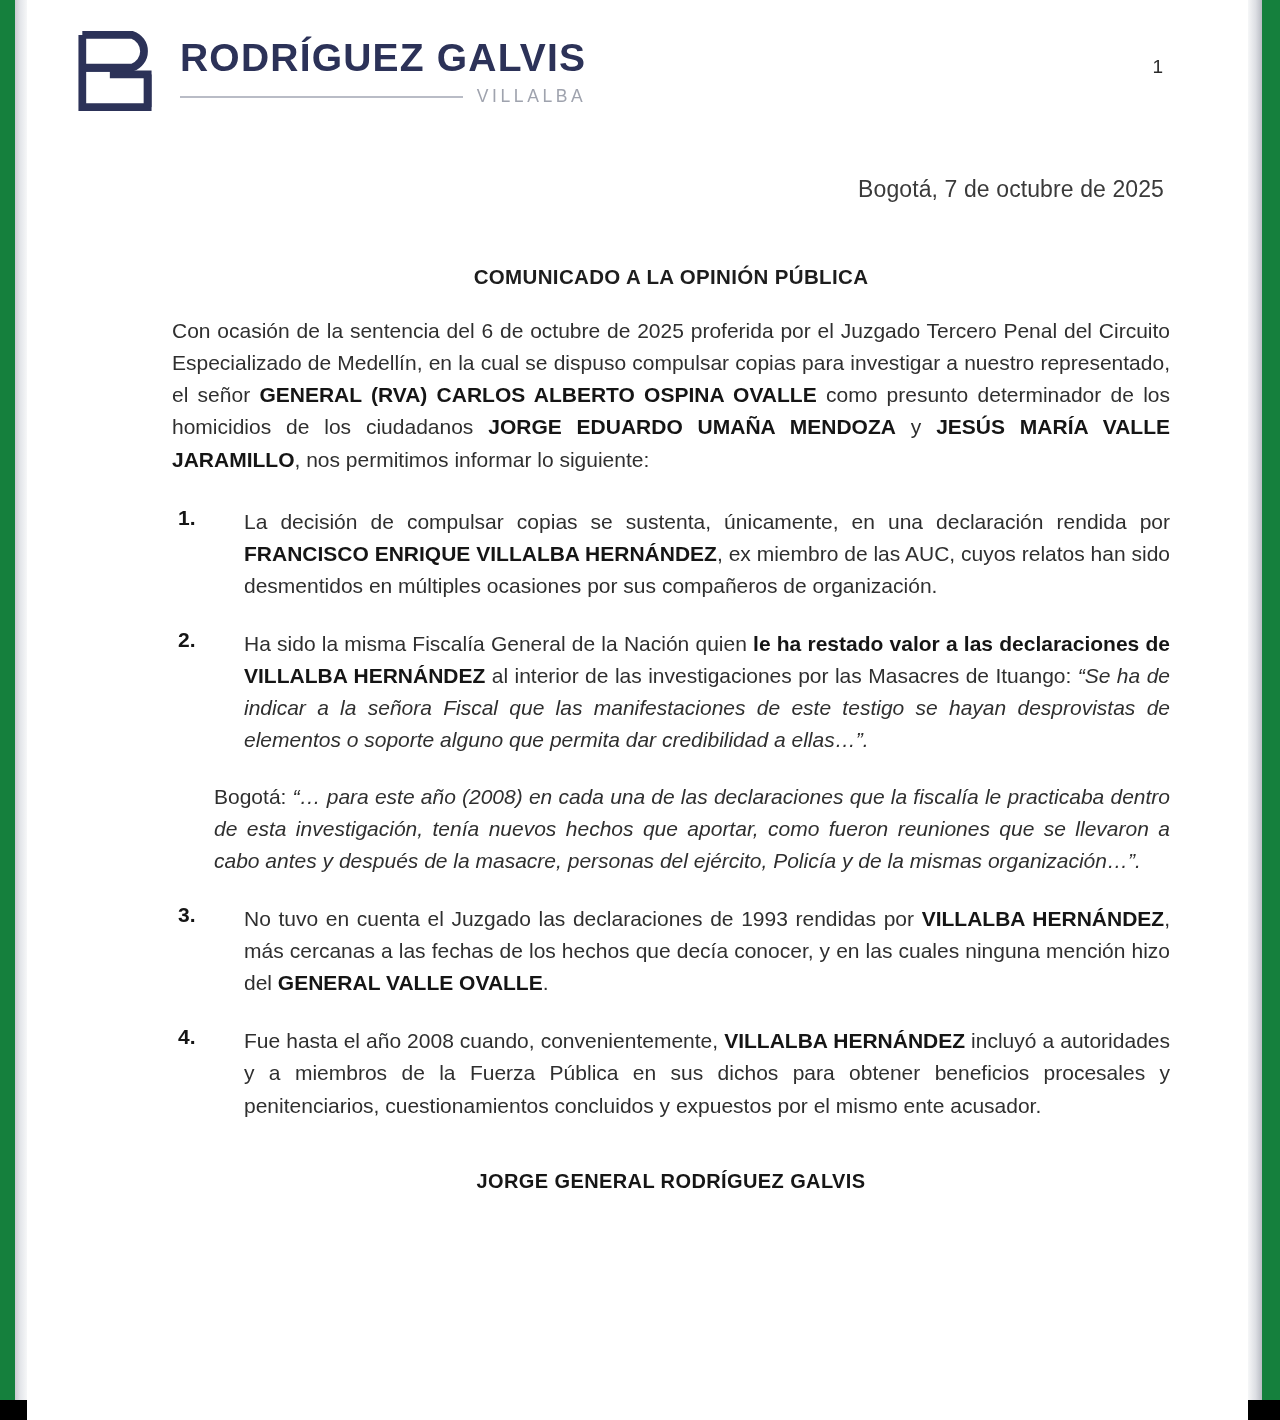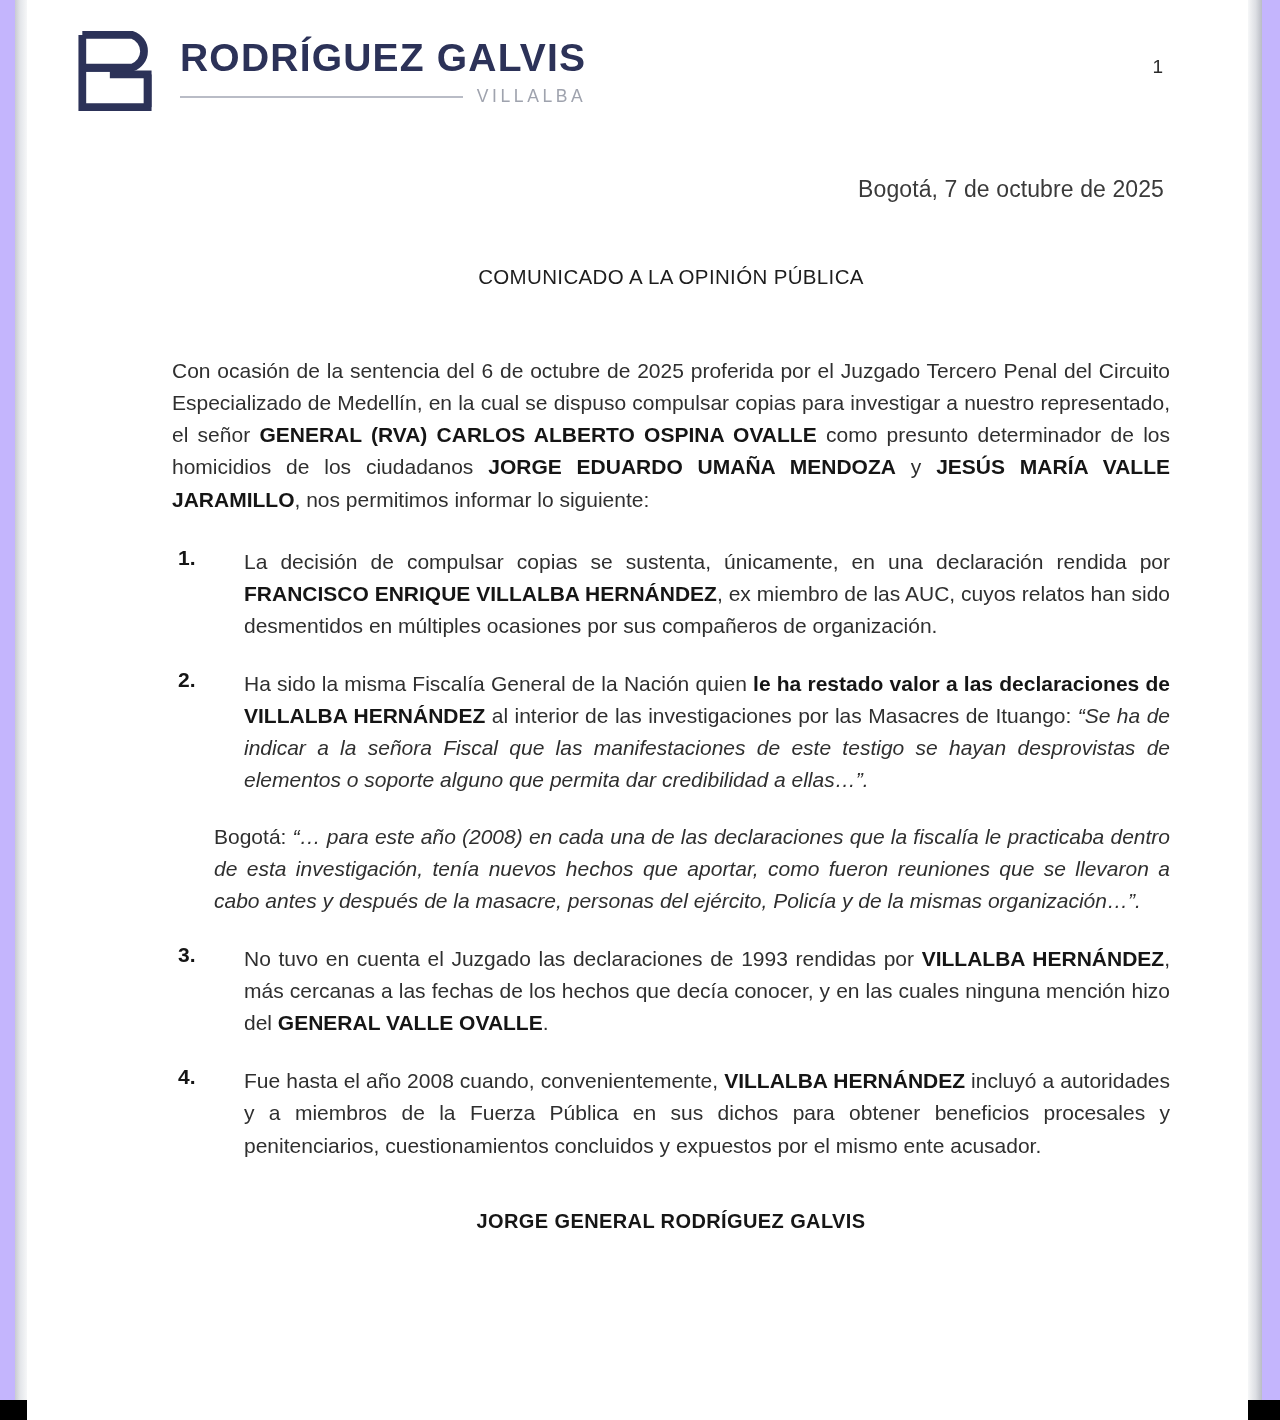--- a/index.html
+++ b/index.html
@@ -13,21 +13,21 @@
     height: 1420px;
     overflow: hidden;
     font-family: "Liberation Sans", sans-serif;
   }
 
   
   .scan-frame {
     position: relative;
     width: 1280px;
     height: 1400px;
-    background: #c4b5fd;
+    background: #15803d;
   }
   .gutter-left {
     position: absolute;
     top: 0; left: 15px;
     width: 12px; height: 100%;
     background: linear-gradient(to right, #c9cbd2 0%, #e4e6ea 45%, #f6f7f8 100%);
   }
   .gutter-right {
     position: absolute;
     top: 0; left: 1248px;
@@ -111,27 +111,27 @@
     text-align: right;
     font-size: 23px;
     color: #3a3a3a;
     margin-top: 56px;
     padding-right: 6px;
     letter-spacing: 0.1px;
   }
   .doc-title {
     text-align: center;
     font-size: 20.5px;
-    font-weight: 400;
+    font-weight: 700;
     letter-spacing: 0.35px;
     color: #1d1d1d;
     margin-top: 62px;
   }
   .intro {
-    margin-top: 66px;
+    margin-top: 26px;
     font-size: 21px;
     line-height: 1.53;
     text-align: justify;
     color: #2f2f2f;
   }
   .intro b, .item-text b, .quote-para b { font-weight: 700; color: #151515; }
 
   ol.points {
     margin: 30px 0 0 0;
     padding: 0;

